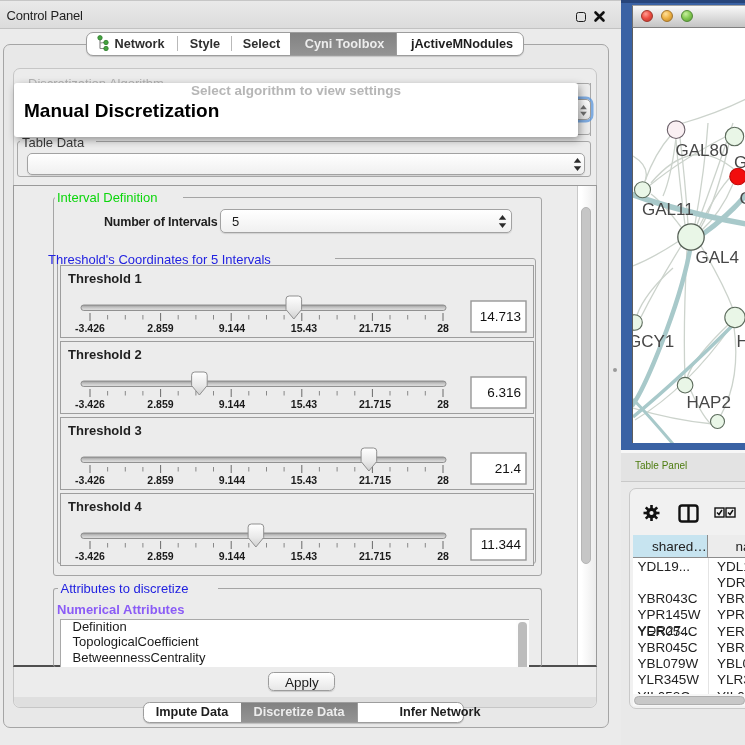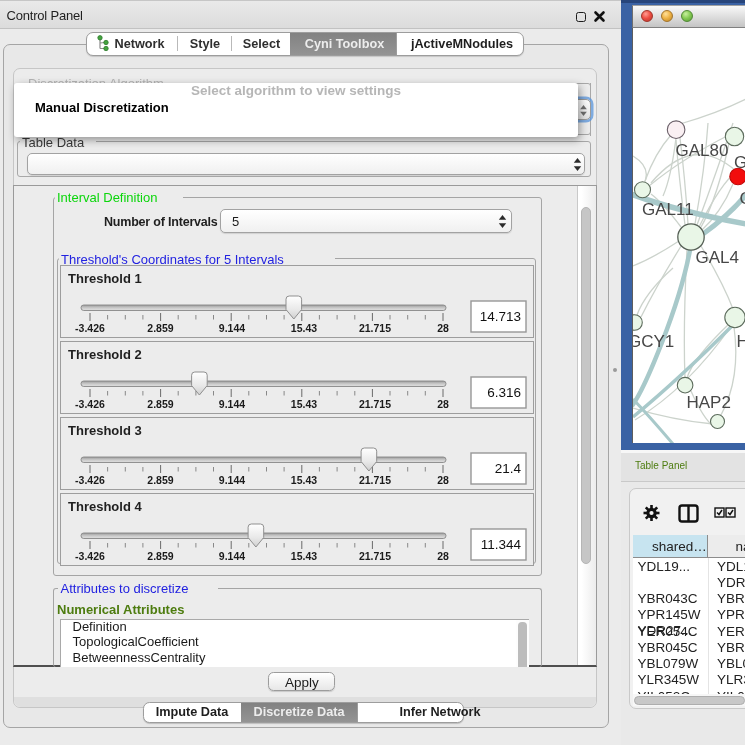--- a/index.html
+++ b/index.html
@@ -58,21 +58,21 @@
 <div class="txt" style="left:57px;top:190px;font-size:13px;color:#0bd60b;font-weight:normal;">Interval Definition</div>
 <div class="txt" style="left:104px;top:214.5px;font-size:12.5px;color:#1f1f1f;font-weight:bold;letter-spacing:-0.2px;">Number of Intervals</div>
 <div class="abs" style="left:220px;top:209px;width:292px;height:24px;background:linear-gradient(#ffffff,#f0f0f0);border:1px solid #a2a2a2;border-radius:5px;box-shadow:0 1px 1px rgba(0,0,0,0.12);"></div>
 <div class="txt" style="left:232px;top:214px;font-size:13px;color:#1c1c1c;font-weight:normal;">5</div>
 <svg class="abs" style="left:498px;top:214.5px;" width="9" height="13" viewBox="0 0 9 13">
       <path d="M4.5,0 L8.2,4.8 L0.8,4.8 Z" fill="#2b2b2b"></path>
       <path d="M4.5,13 L8.2,8.2 L0.8,8.2 Z" fill="#2b2b2b"></path>
     </svg>
 <div class="abs" style="left:57px;top:258px;width:479px;height:306px;border:1px solid #a5a5a5;border-radius:3px;"></div>
 <div class="abs" style="left:59px;top:251px;width:276px;height:14px;background:#ececec;"></div>
-<div class="txt" style="left:61px;top:252px;font-size:13px;color:#2222e0;font-weight:normal;">Threshold's Coordinates for 5 Intervals</div>
+<div class="txt" style="left:48px;top:252px;font-size:13px;color:#2222e0;font-weight:normal;">Threshold's Coordinates for 5 Intervals</div>
 <svg class="abs" style="left:60px;top:265px;" width="474" height="73" viewBox="0 0 474 73">
       <defs>
         <linearGradient id="trkg" x1="0" y1="0" x2="0" y2="1">
           <stop offset="0" stop-color="#9b9b9b"></stop>
           <stop offset="0.55" stop-color="#cccccc"></stop>
           <stop offset="1" stop-color="#e0e0e0"></stop>
         </linearGradient>
         <linearGradient id="thg" x1="0" y1="0" x2="0" y2="1">
           <stop offset="0" stop-color="#ffffff"></stop>
           <stop offset="0.6" stop-color="#e8e8e8"></stop>
@@ -222,38 +222,38 @@
       <text x="383" y="67" text-anchor="middle" font-family="Liberation Sans" font-size="10.5" font-weight="bold" fill="#1b1b1b">28</text>
       <g transform="translate(186.9,30)">
         <path d="M1.2,4.2 Q1.2,1 4.4,1 L13.6,1 Q16.8,1 16.8,4.2 L16.8,14.5 L9,24 L1.2,14.5 Z" fill="url(#thg)" stroke="#8f8f8f" stroke-width="1"></path>
       </g>
       <rect x="411" y="36" width="55" height="31" fill="#ffffff" stroke="#979797" stroke-width="1.4"></rect>
       <text x="461" y="56" text-anchor="end" font-family="Liberation Sans" font-size="13.5" fill="#111">11.344</text>
     </svg>
 <div class="abs" style="left:53px;top:587.5px;width:489px;height:79px;border:1px solid #a5a5a5;border-radius:3px;border-bottom:none;"></div>
 <div class="abs" style="left:58px;top:581px;width:160px;height:14px;background:#ececec;"></div>
 <div class="txt" style="left:60.5px;top:581px;font-size:13px;color:#2222e0;font-weight:normal;">Attributes to discretize</div>
-<div class="txt" style="left:57px;top:601.5px;font-size:13px;color:#4d7c0f;font-weight:bold;">Numerical Attributes</div>
+<div class="txt" style="left:57px;top:601.5px;font-size:13px;color:#8b5cf6;font-weight:bold;">Numerical Attributes</div>
 <div class="abs" style="left:60px;top:619px;width:469px;height:47.5px;background:#ffffff;border:1px solid #a9a9a9;border-bottom:none;"></div>
 <div class="txt" style="left:72.5px;top:619.1px;font-size:13px;color:#1a1a1a;font-weight:normal;">Definition</div>
 <div class="txt" style="left:72.5px;top:634px;font-size:13px;color:#1a1a1a;font-weight:normal;">TopologicalCoefficient</div>
 <div class="txt" style="left:72.5px;top:649.6px;font-size:13px;color:#1a1a1a;font-weight:normal;">BetweennessCentrality</div>
 <div class="abs" style="left:515.5px;top:620px;width:13px;height:46.5px;background:#fdfdfd;"></div>
 <div class="abs" style="left:518px;top:621.5px;width:8.5px;height:45px;background:#bcbcbc;border-radius:4px 4px 0 0;"></div>
 <div class="abs" style="left:268px;top:671.5px;width:67px;height:19.5px;background:linear-gradient(#ffffff,#e7e7e7);border:1px solid #9c9c9c;border-radius:5.5px;box-shadow:0 1px 1px rgba(0,0,0,0.15);"></div>
 <div class="txt" style="left:285px;top:674.5px;font-size:13.5px;color:#1c1c1c;font-weight:normal;">Apply</div>
 <div class="abs" style="left:143px;top:701.5px;width:321px;height:21.5px;background:#fff;border:1px solid #9d9d9d;border-radius:6.5px;box-shadow:0 1px 1px rgba(0,0,0,0.18);"></div>
 <div class="abs" style="left:240.6px;top:701.5px;width:116.7px;height:21.5px;background:linear-gradient(#828282,#949494);border-top:1px solid #9d9d9d;border-bottom:1px solid #9d9d9d;"></div>
 <div class="abs" style="left:357.3px;top:701.5px;width:1px;height:21.5px;background:#9d9d9d;"></div>
 <div class="txt" style="left:122px;top:705px;width:140px;text-align:center;font-size:12.7px;font-weight:bold;color:#1e1e1e;">Impute Data</div>
     <div class="txt" style="left:229px;top:705px;width:140px;text-align:center;font-size:12.7px;font-weight:bold;color:#ededed;">Discretize Data</div>
     <div class="txt" style="left:340.5px;top:705px;width:140px;text-align:right;font-size:12.7px;font-weight:bold;color:#1e1e1e;">Infer Network</div>
     <div class="abs" style="left:14px;top:83px;width:564px;height:53.5px;background:#ffffff;border-radius:3px;box-shadow:2px 3px 8px rgba(0,0,0,0.38);"></div>
 <div class="txt" style="left:191px;top:83px;font-size:13.5px;color:#b6b6b6;font-weight:bold;">Select algorithm to view settings</div>
-<div class="txt" style="left:35px;top:100.4px;font-size:13px;color:#000;font-weight:bold;">Manual Discretization</div>
+<div class="txt" style="left:24px;top:100.4px;font-size:19px;color:#000;font-weight:bold;">Manual Discretization</div>
 <div class="abs" style="left:612.5px;top:368px;width:4px;height:4px;background:#9a9a9a;border-radius:50%;"></div>
 <div class="abs" style="left:620.5px;top:0px;width:124.5px;height:450px;background:#3a62a4;border-top:3px solid #27457b;"></div>
 <div class="abs" style="left:631.5px;top:5px;width:113.5px;height:22.5px;background:linear-gradient(#f9f9f9,#c4c4c4);border-top:1px solid #a2a2a2;border-left:1px solid #6e6e6e;border-bottom:1px solid #808080;"></div>
 <div class="abs" style="left:640.8px;top:10.2px;width:12px;height:12px;background:radial-gradient(circle at 38% 30%, #ff9d92, #ee4d42 48%, #b93a31 92%);border:1px solid #a03328;border-radius:50%;"></div>
 <div class="abs" style="left:660.6px;top:10.2px;width:12px;height:12px;background:radial-gradient(circle at 38% 30%, #ffe09a, #eeb244 48%, #c08a2e 92%);border:1px solid #a3742a;border-radius:50%;"></div>
 <div class="abs" style="left:680.8px;top:10.2px;width:12px;height:12px;background:radial-gradient(circle at 38% 30%, #c7ef9e, #84ca52 48%, #5d9e3c 92%);border:1px solid #4f8834;border-radius:50%;"></div>
 <div class="abs" style="left:631.5px;top:27.5px;width:113.5px;height:415.5px;background:#ffffff;border-left:1px solid #5e5e5e;"></div>
 <svg class="abs" style="left:632.5px;top:27.5px;" width="112.5" height="415.5" viewBox="0 0 112.5 415.5">
       <path d="M47,96 Q85,85 113,71" fill="none" stroke="#ccd3cc" stroke-width="1.3"></path>
       <path d="M43,110 Q38,150 30,168" fill="none" stroke="#ccd3cc" stroke-width="1.3"></path>

